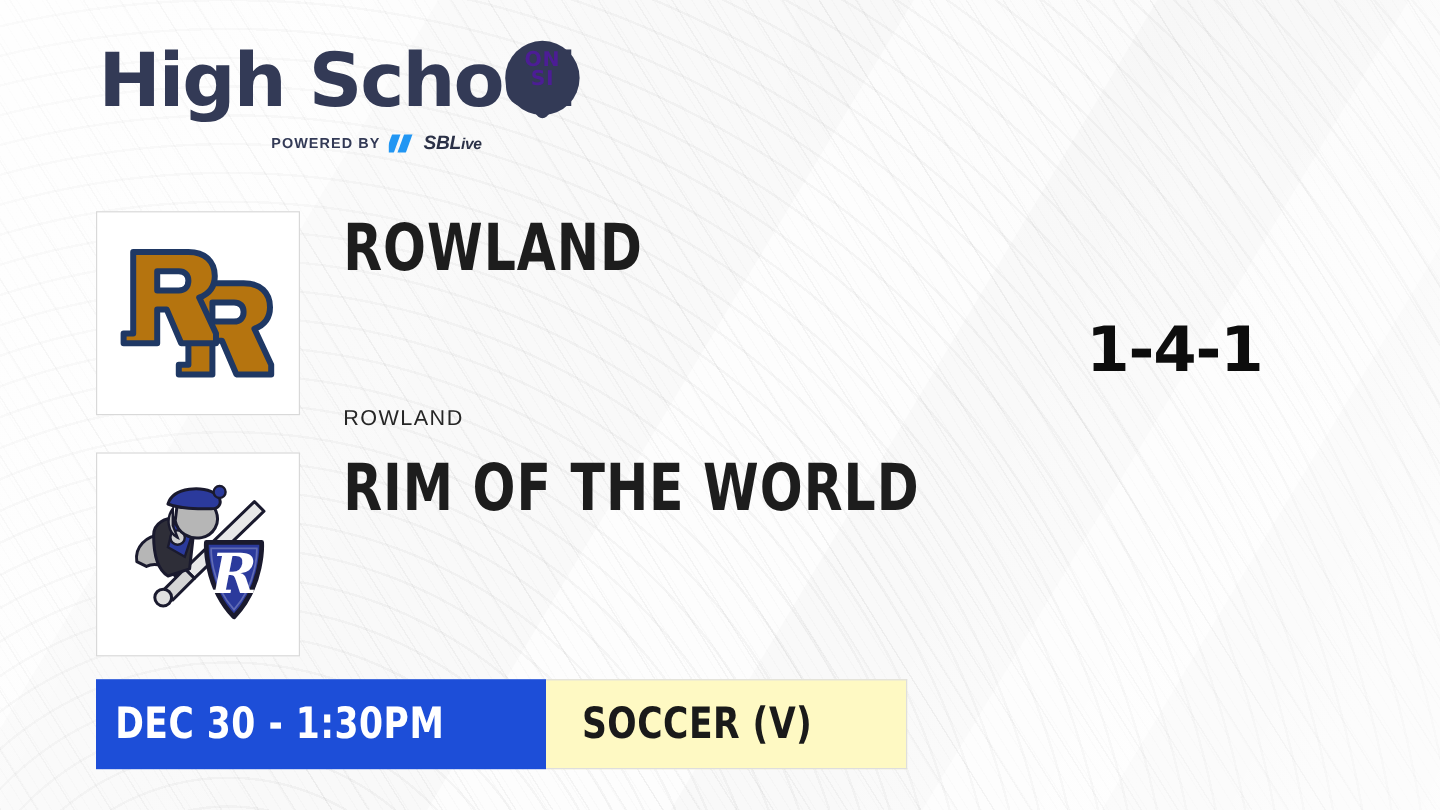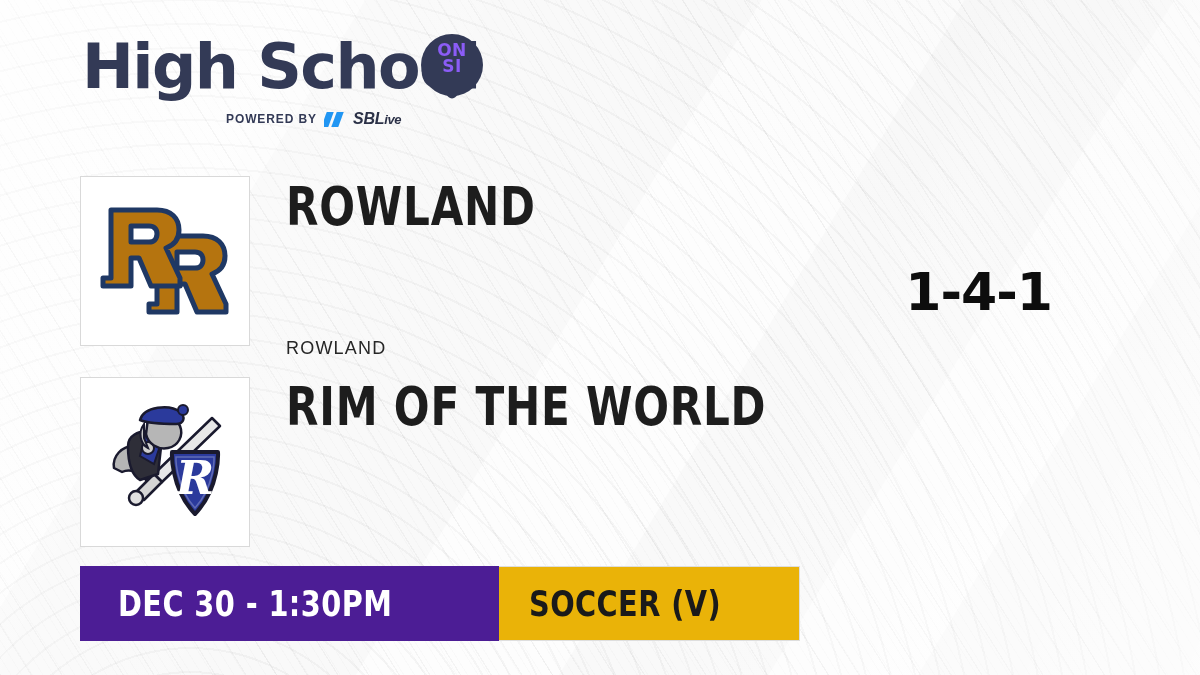--- a/index.html
+++ b/index.html
@@ -60,21 +60,21 @@
   }
   .pin-circle{
     position:absolute;left:0;top:0;width:62px;height:62px;border-radius:50%;
     background:#333a56;
   }
   .pin-tip{
     position:absolute;left:20px;top:40px;width:22px;height:22px;
     background:#333a56;transform:rotate(45deg);border-radius:0 0 5px 0;
   }
   .pin-text{
-    position:absolute;left:0;top:8px;width:62px;text-align:center;color:#8b5cf6;
+    position:absolute;left:0;top:8px;width:62px;text-align:center;color:#4c1d95;
     font-weight:700;font-size:17px;line-height:16px;letter-spacing:.5px;
     font-family:"DejaVu Sans","Liberation Sans",sans-serif;
   }
   .pin-text span{display:block;}
   .powered{
     position:absolute;left:122px;top:74px;display:flex;align-items:center;gap:7px;
     height:18px;
     padding-left:22px;
   }
   .powered-by{
@@ -131,26 +131,26 @@
 
   
   .rr-wrap{width:132px;height:122px;position:relative;}
 
   
   .scot-wrap{width:130px;height:120px;position:relative;}
 
   
   .banner{position:absolute;left:80px;top:566px;height:75px;display:flex;}
   .banner-date{
-    background:#4c1d95;color:#ffffff;
-    display:flex;align-items:center;padding:0 38px;box-sizing:border-box;
+    background:#1d4ed8;color:#ffffff;
+    display:flex;align-items:center;padding:0 16px;box-sizing:border-box;
     min-width:348px;
   }
   .banner-sport{
-    background:#eab308;color:#1a1a1a;border:1px solid #dedede;border-left:none;
+    background:#fef9c3;color:#1a1a1a;border:1px solid #dedede;border-left:none;
     display:flex;align-items:center;padding:0 30px;box-sizing:border-box;
     min-width:280px;
   }
   .banner-text{
     font-family:"DejaVu Sans","Liberation Sans",sans-serif;
     font-weight:700;font-size:36px;line-height:36px;letter-spacing:.5px;
     transform:scaleX(.80);transform-origin:left center;white-space:nowrap;
   }
 </style>
 </head>

